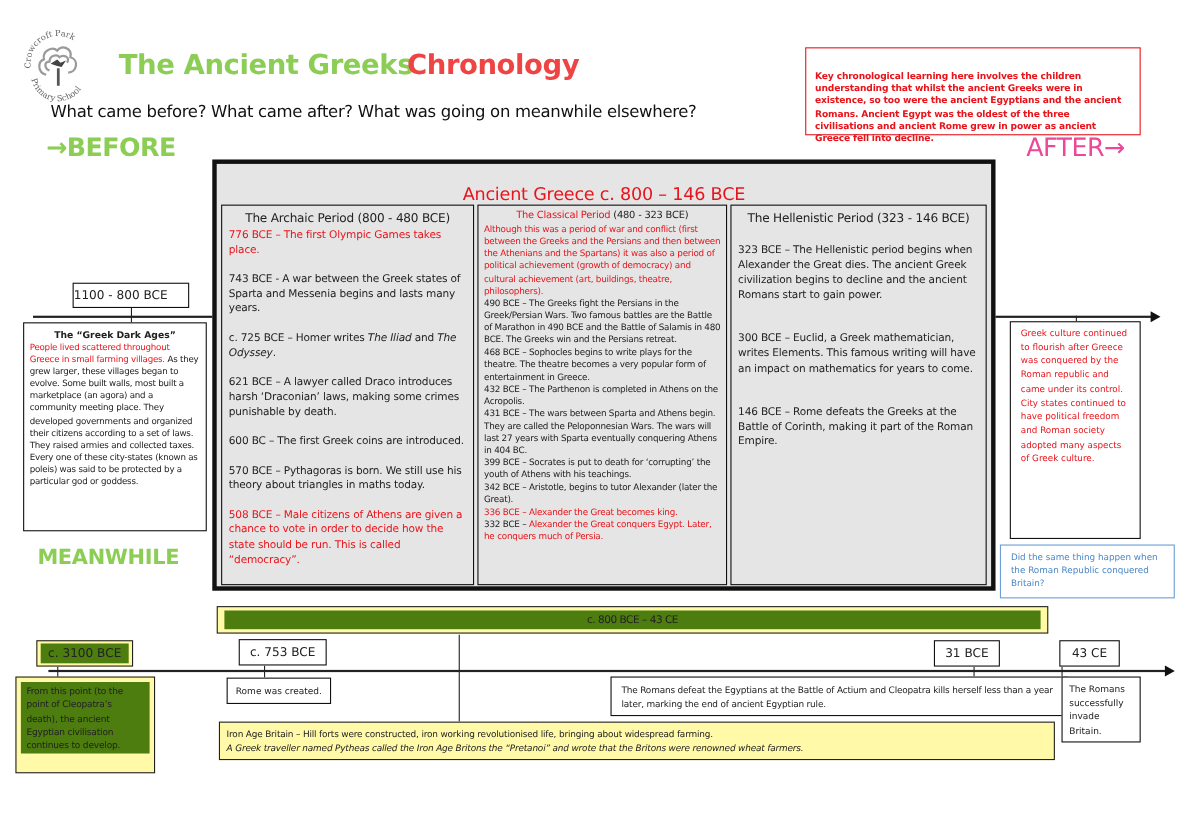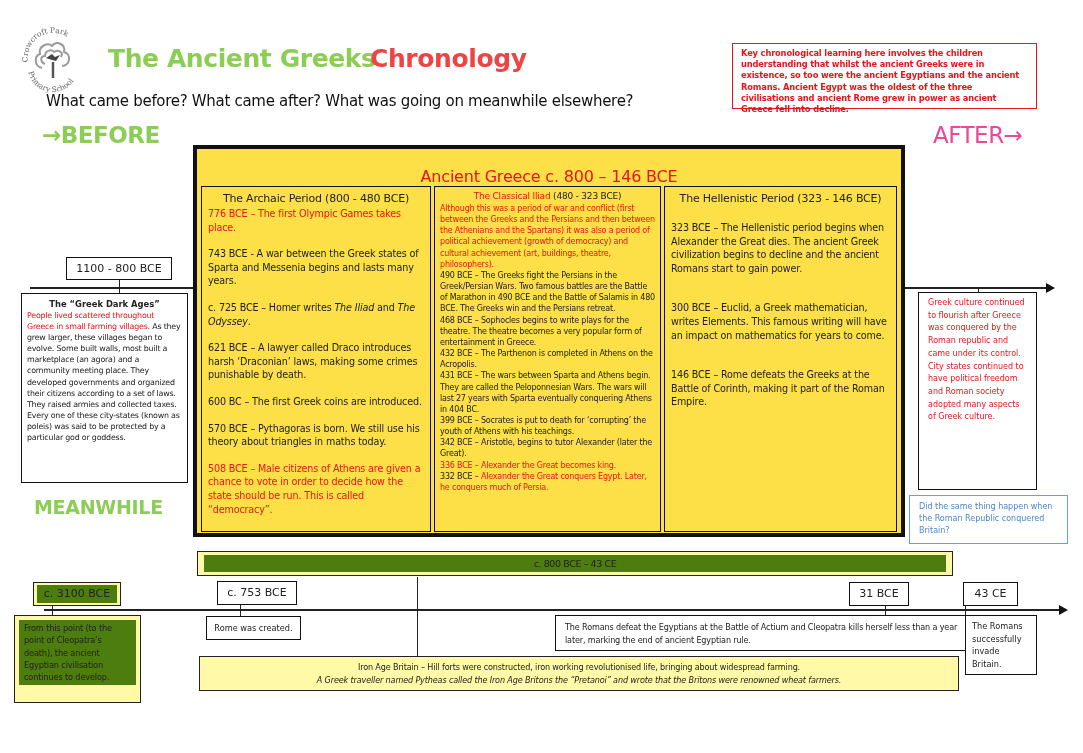--- a/index.html
+++ b/index.html
@@ -16,39 +16,39 @@
   .t9 { font-size: 9.6px; line-height: 13.6px; letter-spacing: -0.15px; }
   .para { margin-bottom: 13px; }
   .para:last-child { margin-bottom: 0; }
   em { font-style: italic; }
 
   
   #logo { left: 18px; top: 24px; width: 70px; height: 70px; }
   #title-green { left: 108px; top: 44px; font-size: 25px; font-weight: bold; color: #8ccd55; letter-spacing: -0.4px; }
   #title-black { left: 370px; top: 44px; font-size: 25px; font-weight: bold; color: #ef4444; letter-spacing: -0.4px; }
   #subtitle { left: 46px; top: 92px; font-size: 15px; color: #111; letter-spacing: -0.3px; }
-  #keynote { left: 732px; top: 43px; width: 305px; height: 66px; border: 1.5px solid #e8141b; padding: 4px 8px; font-size: 8.3px; line-height: 11.2px; color: #e8141b; font-weight: bold; letter-spacing: -0.15px; }
+  #keynote { left: 732px; top: 43px; width: 305px; height: 80px; border: 1.5px solid #e8141b; padding: 20px 8px; font-size: 8.3px; line-height: 11.2px; color: #e8141b; font-weight: bold; letter-spacing: -0.15px; }
   #before { left: 42px; top: 122px; font-size: 23px; font-weight: bold; color: #8ccd55; letter-spacing: -0.5px; }
   #after { left: 933px; top: 122px; font-size: 23px; font-weight: normal; color: #ec4899; letter-spacing: -0.5px; }
   #meanwhile { left: 34px; top: 496px; font-size: 19px; font-weight: bold; color: #8ccd55; letter-spacing: -0.3px; }
 
   
-  #greece-frame { left: 193px; top: 145px; width: 712px; height: 392px; border: 4px solid #111; background: #fde047; }
+  #greece-frame { left: 193px; top: 145px; width: 712px; height: 392px; border: 4px solid #111; background: #e5e5e5; }
   #greece-title { left: 0; right: 0; top: 18px; text-align: center; font-size: 16px; color: #e8141b; letter-spacing: -0.2px; }
   .period { position: absolute; top: 37px; height: 346px; border: 1px solid #111; padding: 4px 6px; }
   #archaic { left: 4px; width: 230px; }
   #classical { left: 237px; width: 227px; }
   #hellenistic { left: 467px; width: 233px; }
   .period-title { font-size: 11px; text-align: center; line-height: 16px; margin-bottom: 0; letter-spacing: -0.2px; }
   .classical-body { font-size: 8px; line-height: 11.15px; letter-spacing: -0.2px; }
 
   
   #top-axis { left: 30px; top: 287px; width: 1017px; }
   #top-arrow { left: 1046px; top: 283px; }
-  #date-1100 { left: 66px; top: 257px; width: 106px; height: 23px; text-align: center; font-size: 11px; line-height: 21px; }
+  #date-1100 { left: 66px; top: 257px; width: 106px; height: 23px; text-align: left; font-size: 11px; line-height: 21px; }
   #dark-ages { left: 21px; top: 293px; width: 167px; height: 190px; padding: 4px 5px; }
   #dark-ages-title { font-size: 8.4px; font-weight: bold; text-align: center; line-height: 12px; }
   #dark-ages-body { font-size: 7.9px; line-height: 11.1px; letter-spacing: -0.2px; }
   #after-box { left: 918px; top: 292px; width: 119px; height: 198px; padding: 4px 9px; font-size: 8px; line-height: 12.7px; color: #e8141b; }
   #question-box { left: 909px; top: 495px; width: 159px; height: 49px; border: 1px solid #6a9fd8; padding: 5px 9px; font-size: 8px; line-height: 12px; color: #4b86c7; }
 
   
   #era-box { left: 197px; top: 551px; width: 756px; height: 25px; padding: 3px 6px; }
   #era-box .ybox-inner { height: 17px; text-align: center; font-size: 9.5px; line-height: 17px; letter-spacing: -0.4px; }
   #bottom-axis { left: 44px; top: 609px; width: 1017px; }
@@ -56,21 +56,21 @@
   #date-3100 { left: 33px; top: 582px; width: 88px; height: 24px; padding: 2px 3px; }
   #date-3100 .ybox-inner { height: 18px; text-align: center; font-size: 11px; line-height: 18px; }
   #egypt-box { left: 14px; top: 615px; width: 127px; height: 88px; padding: 4px 4px; }
   #egypt-box .ybox-inner { font-size: 8.2px; line-height: 12.3px; padding: 2px 5px; letter-spacing: -0.15px; }
   #date-753 { left: 217px; top: 581px; width: 80px; height: 24px; text-align: center; font-size: 11px; line-height: 22px; }
   #rome-box { left: 206px; top: 616px; width: 95px; height: 24px; font-size: 8.2px; line-height: 22px; text-align: center; }
   #date-31 { left: 849px; top: 582px; width: 60px; height: 24px; text-align: center; font-size: 11px; line-height: 22px; }
   #actium-box { left: 555px; top: 615px; width: 416px; height: 36px; padding: 5px 9px; font-size: 8.1px; line-height: 12.5px; letter-spacing: -0.15px; }
   #date-43 { left: 963px; top: 582px; width: 55px; height: 24px; text-align: center; font-size: 11px; line-height: 22px; }
   #invade-box { left: 965px; top: 615px; width: 72px; height: 60px; padding: 4px 6px; font-size: 8.2px; line-height: 12.7px; }
-  #ironage-box { left: 199px; top: 656px; width: 760px; height: 35px; padding: 4px 6px; text-align: center; font-size: 8.1px; line-height: 13px; letter-spacing: -0.15px; }
+  #ironage-box { left: 199px; top: 656px; width: 760px; height: 35px; padding: 4px 6px; text-align: left; font-size: 8.1px; line-height: 13px; letter-spacing: -0.15px; }
 </style>
 </head>
 <body>
 
 <div id="logo" class="abs">
   <svg width="70" height="70" viewBox="0 0 70 70">
     <defs>
       <path id="arcTop" d="M10,38 A25,25 0 0 1 60,30"></path>
       <path id="arcBot" d="M10,42 A25,25 0 0 0 60,44"></path>
     </defs>
@@ -115,21 +115,21 @@
       <div class="para">743 BCE - A war between the Greek states of Sparta and Messenia begins and lasts many years.</div>
       <div class="para"><span>c. 725 BCE – Homer writes </span><em>The Iliad</em><span> and </span><em>The Odyssey</em><span>.</span></div>
       <div class="para">621 BCE – A lawyer called Draco introduces harsh ‘Draconian’ laws, making some crimes punishable by death.</div>
       <div class="para">600 BC – The first Greek coins are introduced.</div>
       <div class="para">570 BCE – Pythagoras is born. We still use his theory about triangles in maths today.</div>
       <div class="para red">508 BCE – Male citizens of Athens are given a chance to vote in order to decide how the state should be run. This is called “democracy”.</div>
     </div>
   </div>
 
   <div id="classical" class="period" style="padding:3px 5px;">
-    <div class="period-title" style="font-size:9px; line-height:13px;"><span class="red">The Classical Iliad</span><span> (480 - 323 BCE)</span></div>
+    <div class="period-title" style="font-size:9px; line-height:13px;"><span class="red">The Classical Period</span><span> (480 - 323 BCE)</span></div>
     <div class="classical-body">
       <div class="red">Although this was a period of war and conflict (first between the Greeks and the Persians and then between the Athenians and the Spartans) it was also a period of political achievement (growth of democracy) and cultural achievement (art, buildings, theatre, philosophers).</div>
       <div>490 BCE – The Greeks fight the Persians in the Greek/Persian Wars. Two famous battles are the Battle of Marathon in 490 BCE and the Battle of Salamis in 480 BCE. The Greeks win and the Persians retreat.</div>
       <div>468 BCE – Sophocles begins to write plays for the theatre. The theatre becomes a very popular form of entertainment in Greece.</div>
       <div>432 BCE – The Parthenon is completed in Athens on the Acropolis.</div>
       <div>431 BCE – The wars between Sparta and Athens begin. They are called the Peloponnesian Wars. The wars will last 27 years with Sparta eventually conquering Athens in 404 BC.</div>
       <div>399 BCE – Socrates is put to death for ‘corrupting’ the youth of Athens with his teachings.</div>
       <div>342 BCE – Aristotle, begins to tutor Alexander (later the Great).</div>
       <div class="red">336 BCE – Alexander the Great becomes king.</div>
       <div><span>332 BCE – </span><span class="red">Alexander the Great conquers Egypt. Later, he conquers much of Persia.</span></div>

